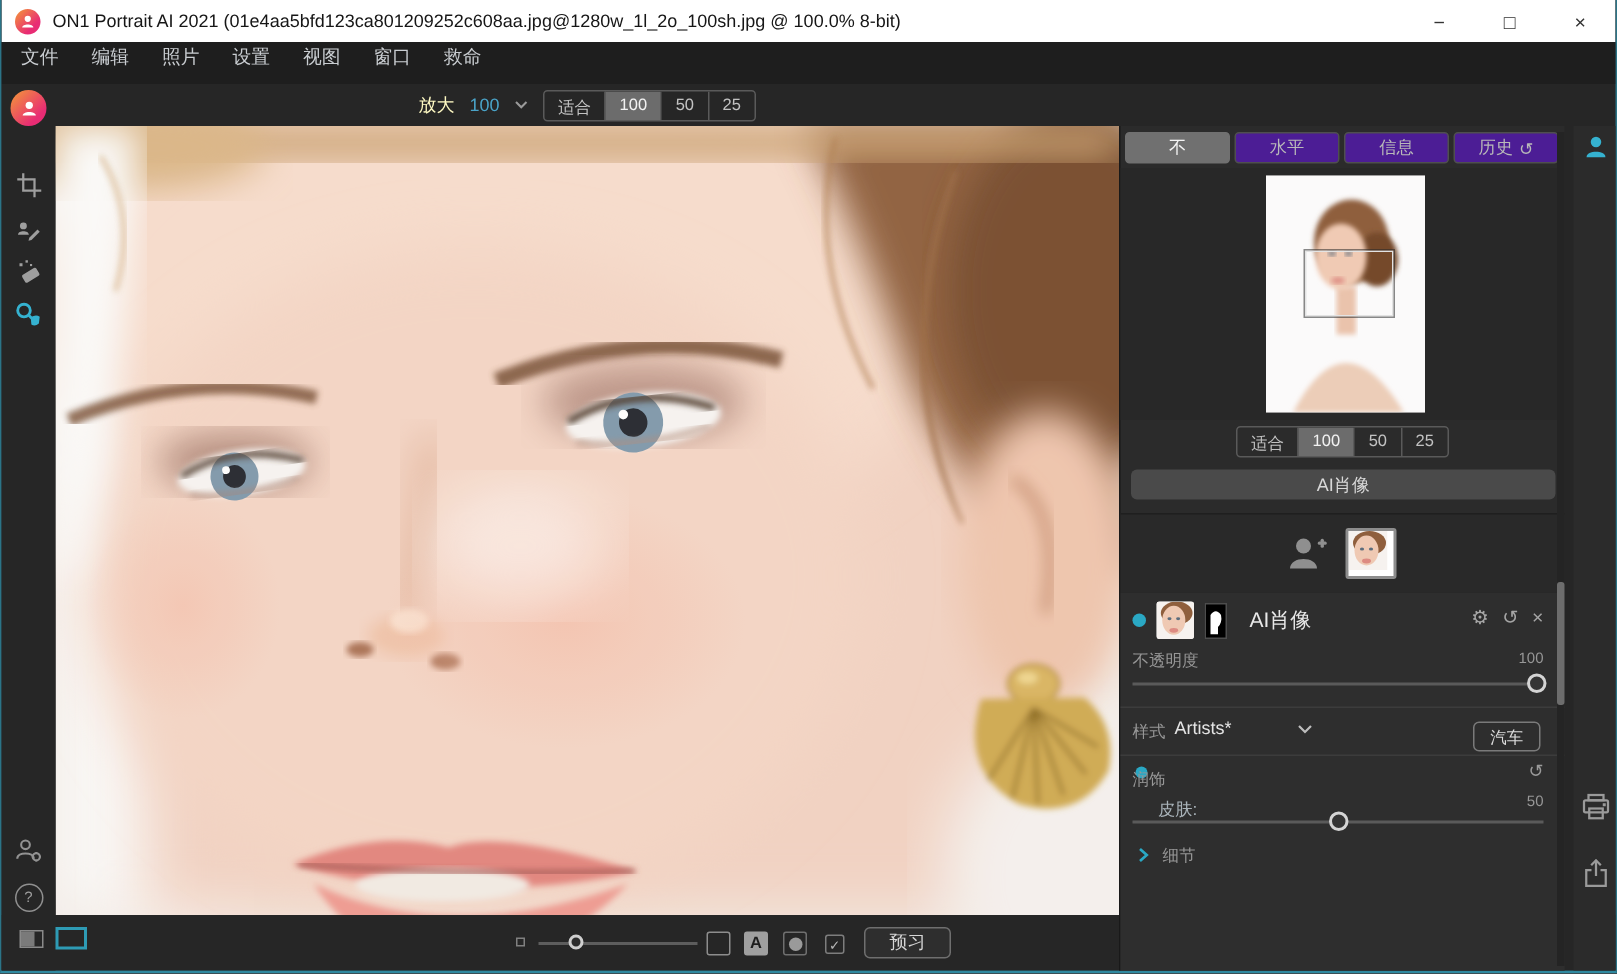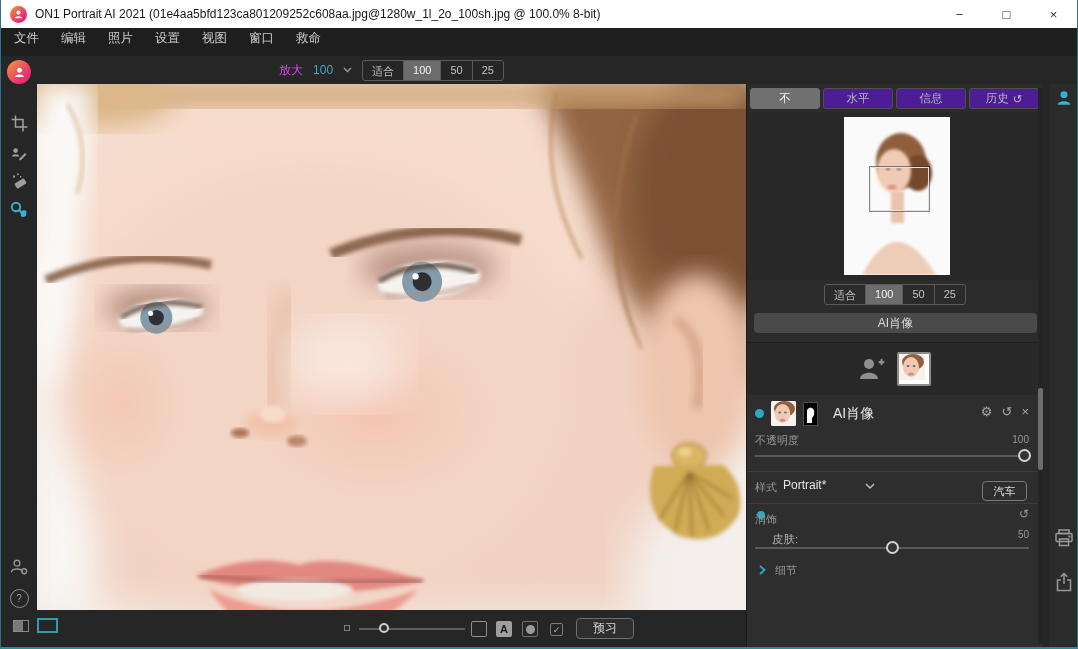--- a/index.html
+++ b/index.html
@@ -16,21 +16,21 @@
   .win-controls{position:absolute;right:0;top:0;height:28px;display:flex;}
   .win-btn{width:47px;height:28px;display:flex;align-items:center;justify-content:center;
            color:#333;font-size:13px;cursor:default;}
   
   .menubar{position:absolute;left:0;top:28px;width:100%;height:28px;background:#1e1e1e;
            display:flex;align-items:flex-start;gap:16px;padding-left:10px;box-sizing:border-box;}
   .menu-item{font-size:12.5px;color:#c9cdd1;padding:2px 3px;}
   
   .topbar{position:absolute;left:36px;top:56px;width:709px;height:28px;background:#262626;
           display:flex;align-items:center;justify-content:center;gap:10px;}
-  .zoom-label{font-size:12px;color:#d946ef;}
+  .zoom-label{font-size:12px;color:#fef9c3;}
   .zoom-value{font-size:12px;color:#4aa3c7;}
   .chev{display:inline-block;}
   .preset-group{display:inline-flex;border:1px solid #5a5a5a;border-radius:3px;overflow:hidden;height:19px;}
   .preset{font-size:11px;color:#c2c2c2;padding:3px 9px 0 9px;border-left:1px solid #5a5a5a;box-sizing:border-box;}
   .preset:first-child{border-left:none;}
   .preset.selected{background:#6c6c6c;color:#f2f2f2;}
   
   .left-rail{position:absolute;left:0;top:56px;width:36px;height:593px;background:#262626;}
   .tool{position:absolute;left:7px;width:22px;height:22px;display:flex;align-items:center;justify-content:center;}
   .portrait-tool{left:6px;top:4px;width:24px;height:24px;border-radius:50%;
@@ -449,21 +449,21 @@
 
       <div style="position:absolute;left:8px;top:38px" class="row-label">不透明度</div>
       <div style="position:absolute;right:14px;top:39px" class="row-value">100</div>
       <div class="slider" style="left:8px;top:60px;width:274px">
         <div class="knob" style="left:263px"></div>
       </div>
 
       <div class="divider" style="top:76px"></div>
 
       <div style="position:absolute;left:8px;top:85px" class="row-label">样式</div>
-      <div style="position:absolute;left:36px;top:83px" class="style-value">Portrait*</div>
+      <div style="position:absolute;left:36px;top:83px" class="style-value">Artists*</div>
       <span style="position:absolute;left:118px;top:88px">
         <svg width="10" height="7" viewBox="0 0 10 7">
             <path d="M1,1 L5,5 L9,1" stroke="#bdbdbd" stroke-width="1.5" fill="none"></path>
           </svg>
       </span>
       <div class="auto-btn" style="top:86px">
         <span>汽车</span>
       </div>
 
       <div class="divider" style="top:108px"></div>

